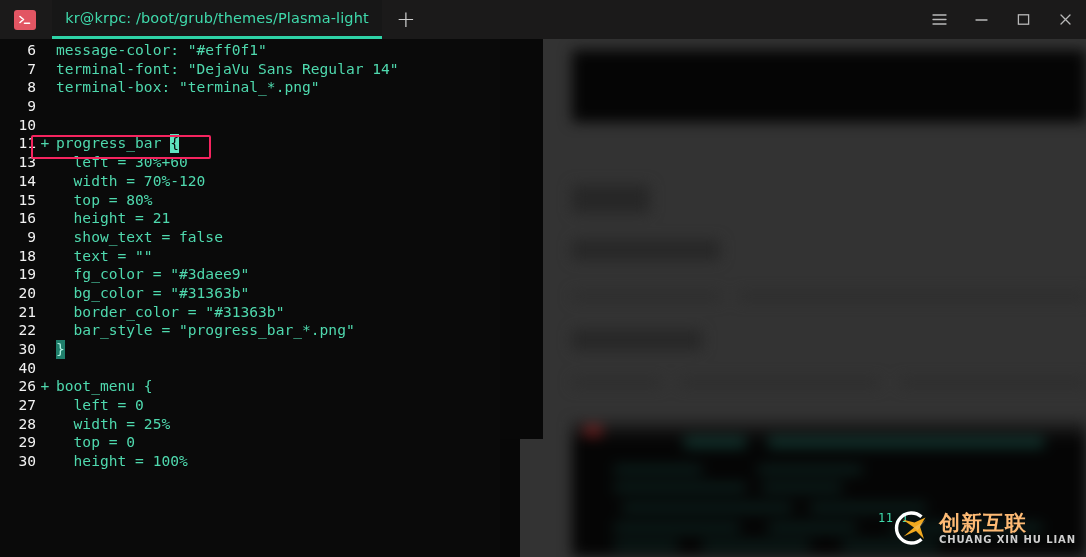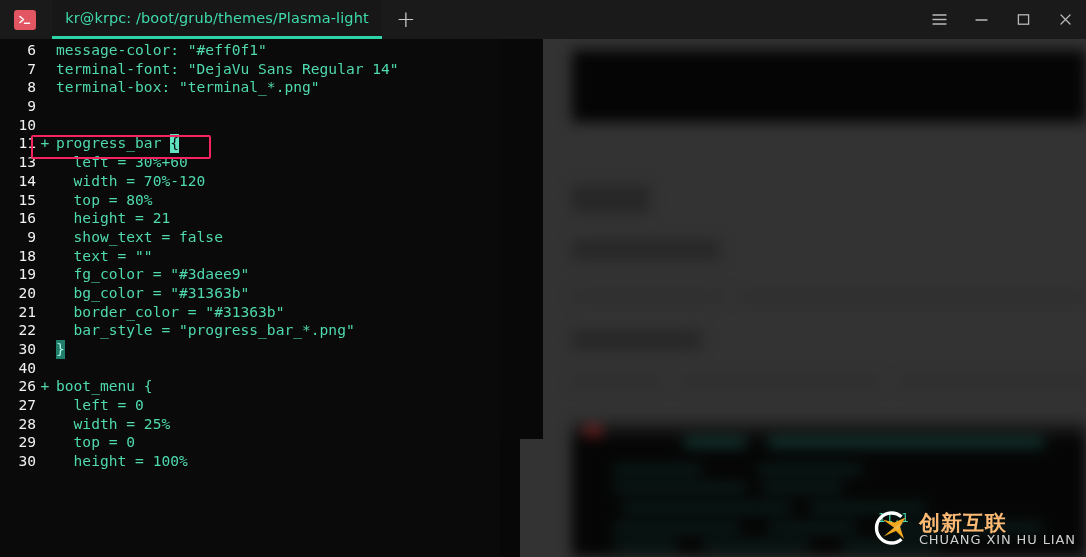--- a/index.html
+++ b/index.html
@@ -257,23 +257,24 @@
     color: #fdba74;
     font-family: "DejaVu Sans", sans-serif;
     font-size: 21px;
     font-weight: bold;
     line-height: 22px;
     letter-spacing: 1px;
   }
   .wm-en {
     color: #cfcfcf;
     font-family: "DejaVu Sans", sans-serif;
-    font-size: 13px;
+    font-size: 10px;
     letter-spacing: 0.9px;
     line-height: 11px;
+    font-weight: bold;
   }
 </style>
 </head>
 <body>
 
 <div id="root">
 
   <div class="bg-layer">
     <div class="bg-blur">
       <div class="bg-shot" style="left:572px; top:50px; width:514px; height:72px;"></div>

